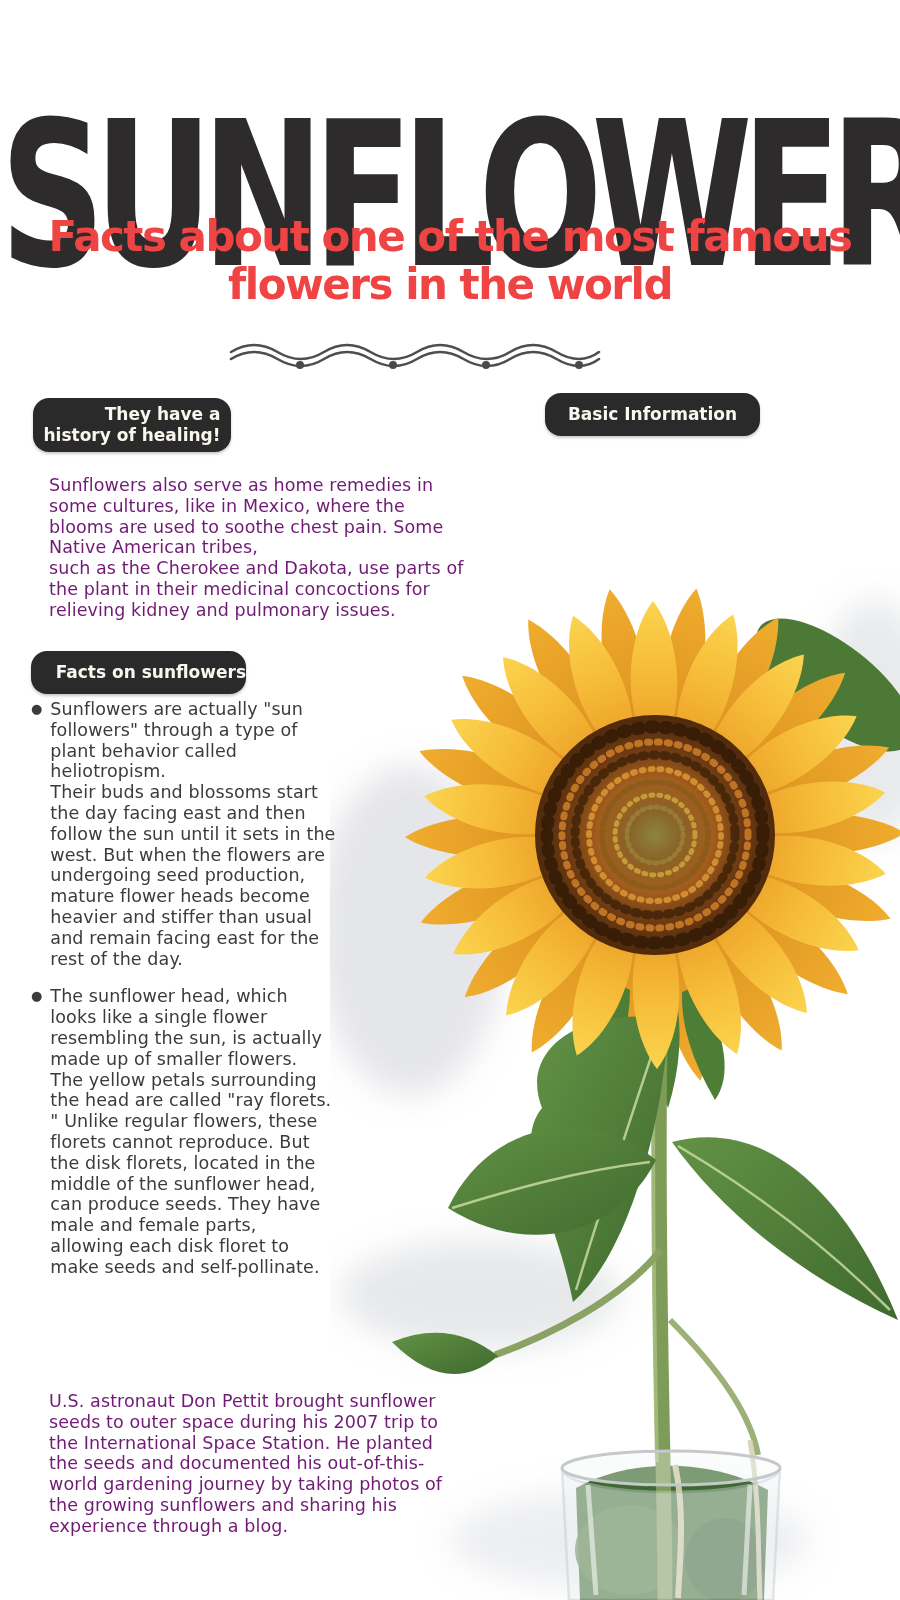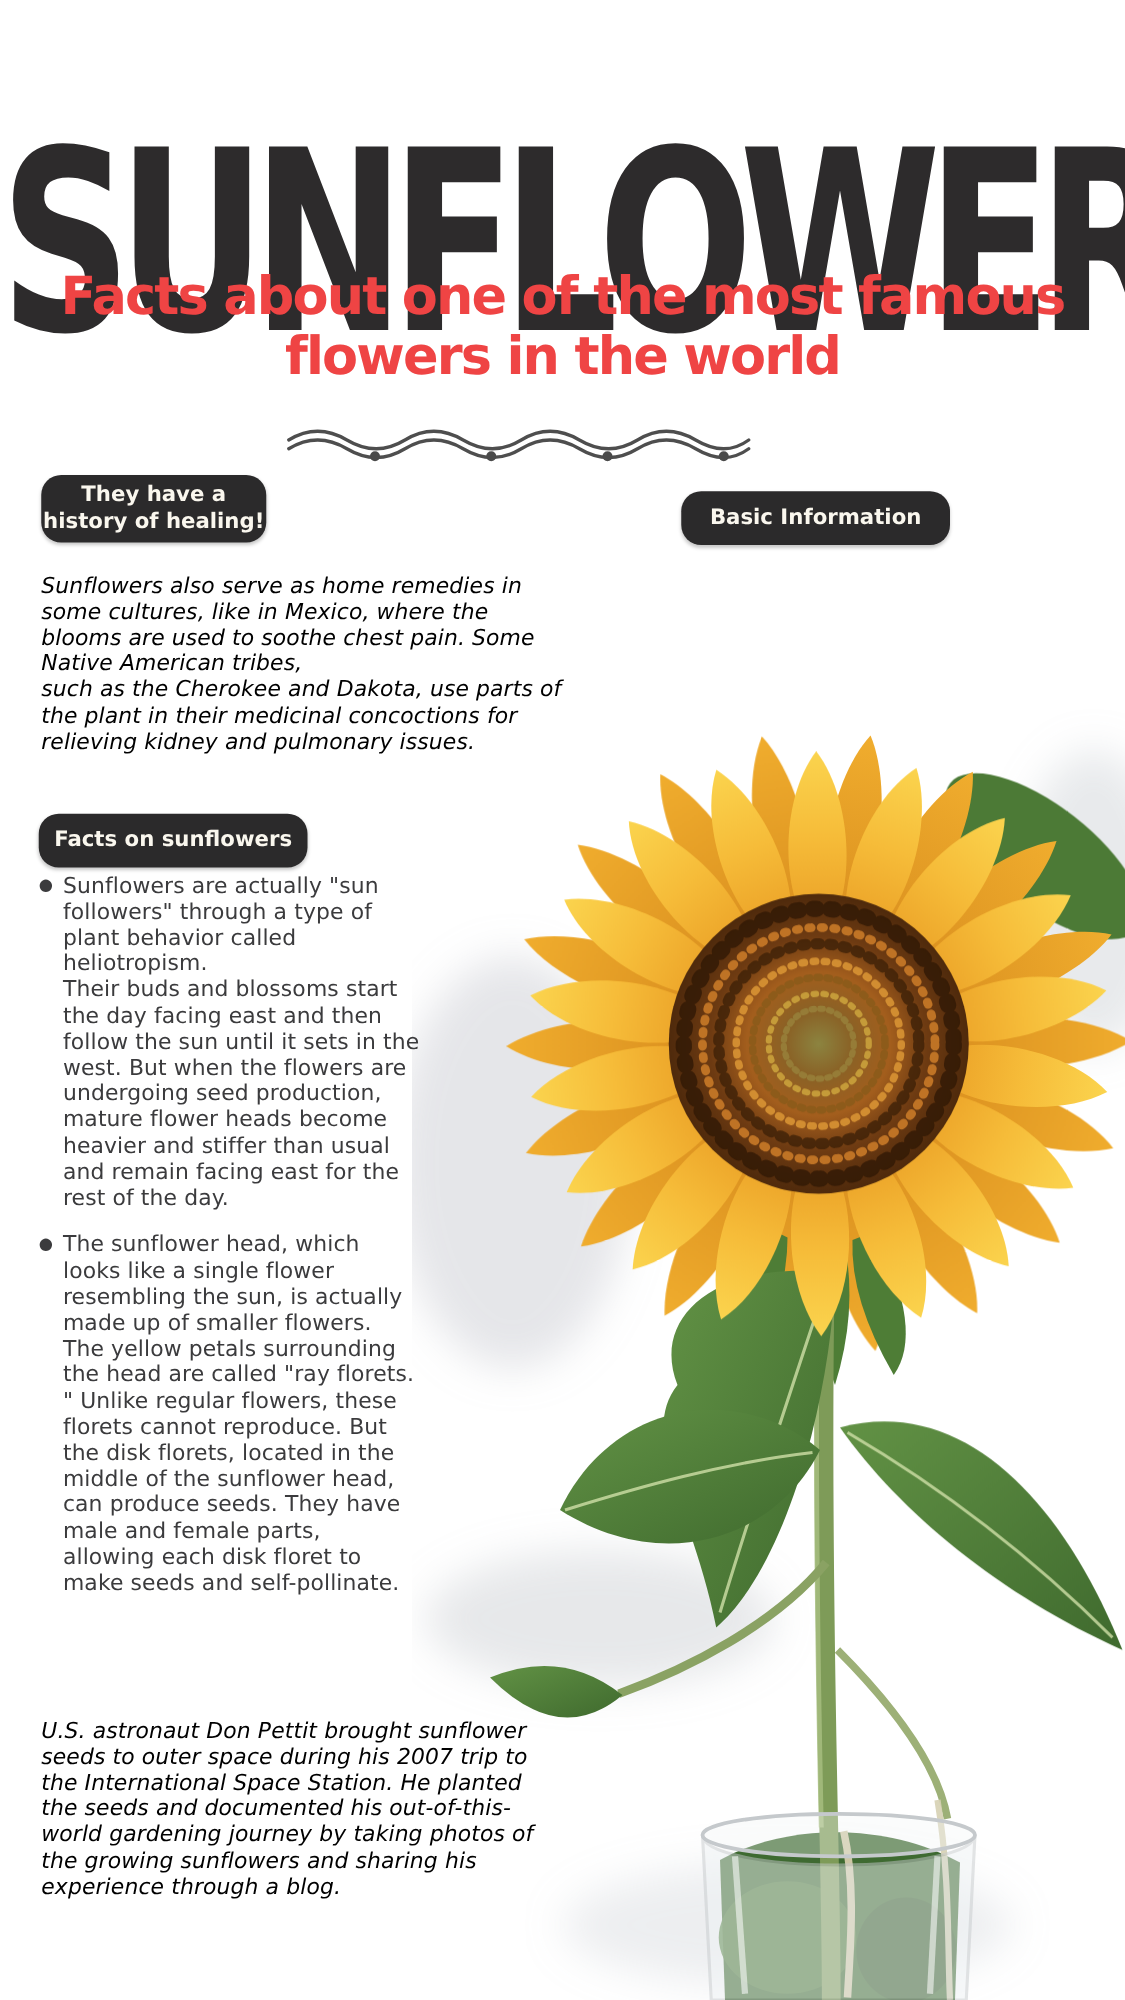--- a/index.html
+++ b/index.html
@@ -9,26 +9,26 @@
          font-weight:bold;font-size:146px;line-height:1;letter-spacing:-11px;
          color:#2d2b2c;transform:scaleY(1.38);transform-origin:50% 0;z-index:1;}
   .subtitle{position:absolute;top:213px;left:0;width:100%;text-align:center;
             font-weight:bold;font-size:42px;line-height:1.14;letter-spacing:-1.5px;
             color:#ef4444;white-space:pre-line;z-index:1;}
   .wave{position:absolute;top:341px;left:229px;width:372px;height:34px;z-index:1;}
   .badge{position:absolute;background:#2b2a2b;color:#faf7ee;border-radius:16px;
          display:flex;align-items:center;justify-content:center;text-align:center;
          font-weight:bold;font-size:17px;line-height:1.25;white-space:pre-line;
          z-index:2;box-shadow:0 2px 3px rgba(0,0,0,.22);}
-  .badge-healing{left:33px;top:380px;width:180px;height:54px;}
+  .badge-healing{left:33px;top:398px;width:198px;height:54px;text-align:right;}
   .badge-info{left:545px;top:393px;width:215px;height:43px;}
-  .badge-facts{left:31px;top:651px;width:215px;height:43px;}
+  .badge-facts{left:31px;top:651px;width:215px;height:43px;justify-content:flex-end;}
   .badge-space{left:33px;top:1309px;width:213px;height:58px;}
-  .body{position:absolute;font-size:17.5px;line-height:20.8px;color:#000000;
-        white-space:pre-line;letter-spacing:.1px;z-index:2;margin:0;font-style:italic;}
+  .body{position:absolute;font-size:17.5px;line-height:20.8px;color:#701a75;
+        white-space:pre-line;letter-spacing:.1px;z-index:2;margin:16px;}
   .healing-body{left:33px;top:459px;width:462px;}
   .info-body{left:548px;top:454px;width:342px;}
   .space-body{left:33px;top:1375px;width:472px;}
   .facts-list{position:absolute;left:31px;top:699px;width:412px;margin:0;padding:0;
               list-style:none;z-index:2;}
   .facts-list li{display:flex;align-items:flex-start;margin-bottom:17px;
                  font-size:17.5px;line-height:20.8px;color:#3b3b3d;}
   .dot{flex:0 0 auto;font-size:13px;line-height:20.8px;margin-right:8px;}
   .fact-text{white-space:pre-line;letter-spacing:.1px;}
   .plant{position:absolute;left:330px;top:560px;width:570px;height:1040px;z-index:0;}

